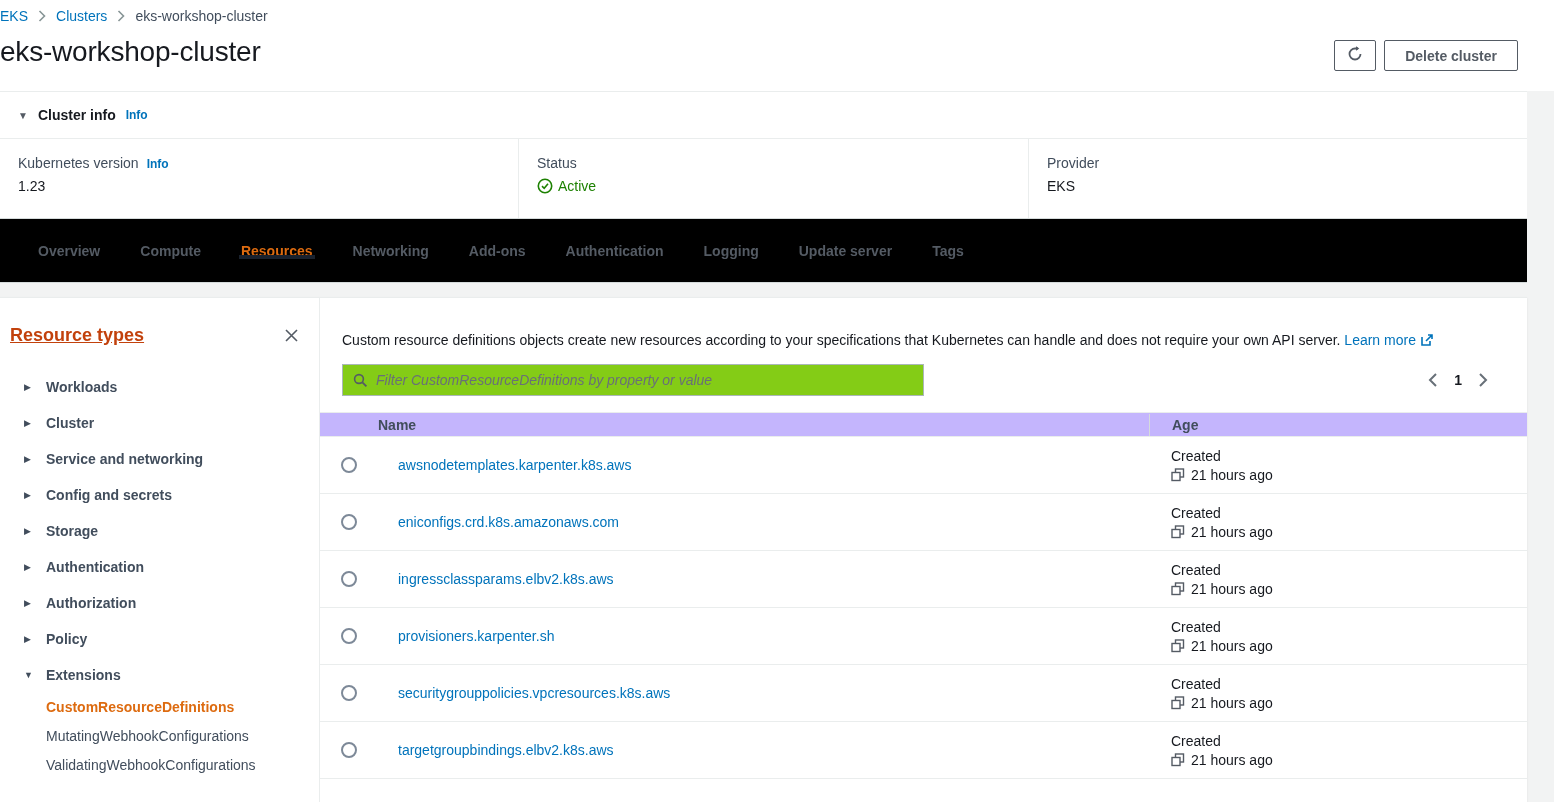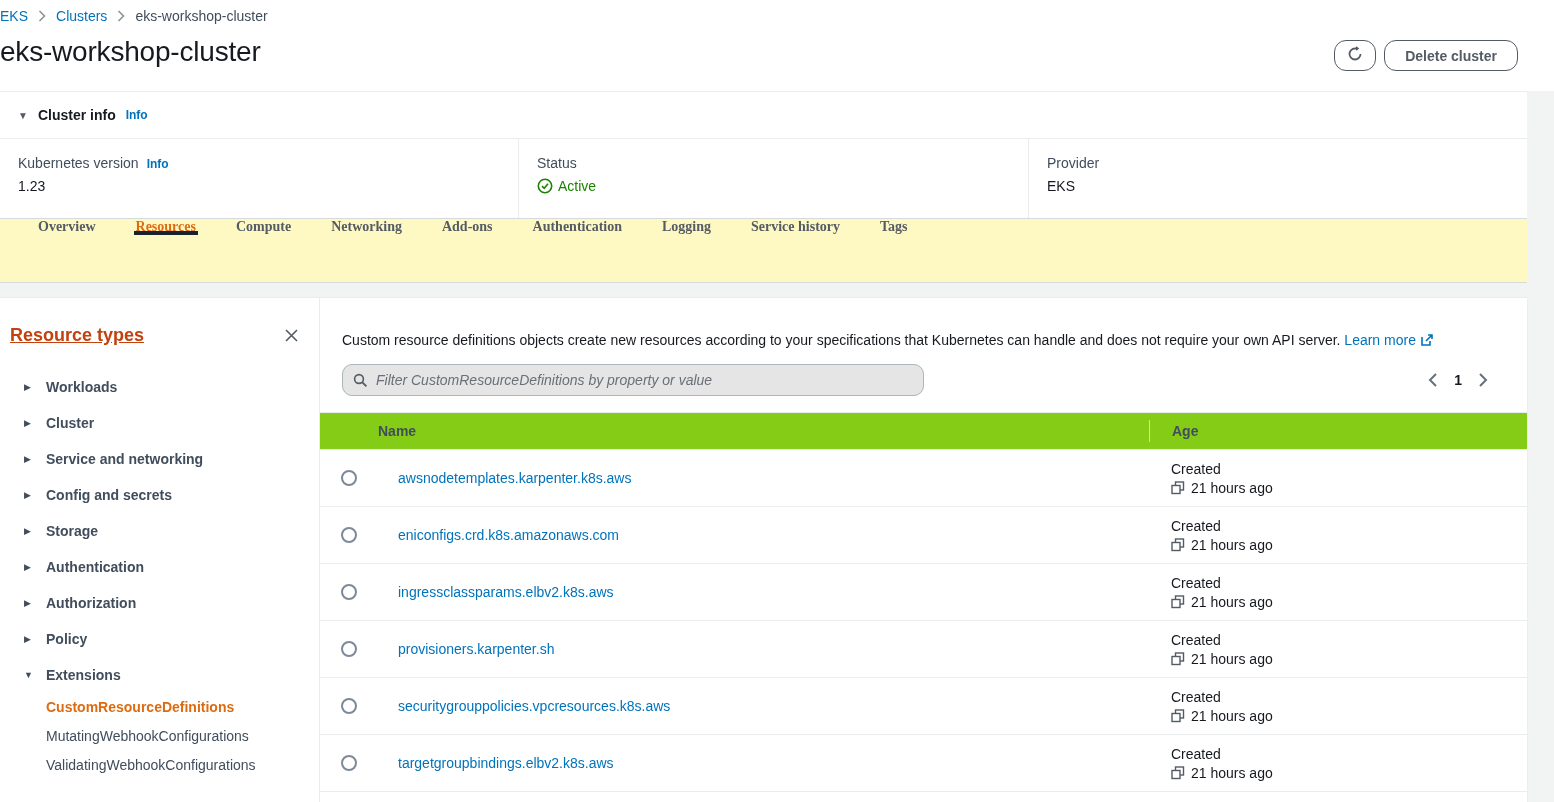--- a/index.html
+++ b/index.html
@@ -13,21 +13,21 @@
   
   .top-area { background:#ffffff; }
   .breadcrumb { display:flex; align-items:center; gap:10px; padding:8px 0 4px 0; font-size:14px; }
   .breadcrumb a { color:#0073bb; text-decoration:none; cursor:pointer; }
   .crumb-sep { color:#879596; display:inline-flex; }
   .crumb-current { color:#414d5c; }
 
   .title-row { display:flex; align-items:flex-start; justify-content:space-between; padding:8px 9px 20px 0; }
   .page-title { font-size:28px; font-weight:400; color:#16191f; letter-spacing:-0.2px; }
   .title-actions { display:flex; gap:8px; margin-top:4px; }
-  .btn { background:#fff; border:1px solid #545b64; border-radius:12px; color:#545b64;
+  .btn { background:#fff; border:1px solid #545b64; border-radius:2px; color:#545b64;
          font-weight:700; font-size:14px; padding:5px 20px; cursor:pointer;
          font-family:"Liberation Sans","DejaVu Sans",sans-serif; }
   .btn-icon { padding:5px 12px; display:flex; align-items:center; }
   .btn-disabled { border-color:#d5dbdb; color:#aab7b8; cursor:default; }
 
   
   .cluster-info { background:#fff; border-top:1px solid #eaeded; border-bottom:1px solid #d5dbdb; }
   .ci-header { display:flex; align-items:center; gap:10px; padding:15px 20px 15px 18px;
                border-bottom:1px solid #eaeded; }
   .ci-caret { font-size:10px; color:#545b64; }
@@ -37,22 +37,22 @@
   .ci-col { padding:16px 18px 24px 18px; }
   .ci-col + .ci-col { border-left:1px solid #eaeded; }
   .ci-col-1 { width:518px; }
   .ci-col-2 { width:510px; }
   .ci-col-3 { flex:1; }
   .ci-label { color:#414d5c; font-size:14px; display:flex; gap:8px; align-items:baseline; }
   .ci-value { margin-top:7px; color:#16191f; font-size:14px; }
   .status-active { display:flex; align-items:center; gap:5px; color:#1d8102; font-weight:400; }
 
   
-  .tabs-bar { background:#fef9c3; border-bottom:1px solid #d5dbdb; display:flex;
-              align-items:flex-start; padding-left:18px; height:64px;font-family:Liberation Serif, serif; }
+  .tabs-bar { background:#000000; border-bottom:1px solid #d5dbdb; display:flex;
+              align-items:center; padding-left:18px; height:64px; }
   .tab { display:flex; align-items:center; padding:0 20px; font-size:14px; font-weight:700;
          color:#545b64; cursor:pointer; position:relative; }
   .tab + .tab::before { content:""; position:absolute; left:0; top:15px; bottom:15px;
          width:1px; background:#d5dbdb; }
   .tab.active { color:#dd6b10; }
   .tab.active::after { content:""; position:absolute; left:18px; right:18px; bottom:0;
          height:4px; background:#1a222e; }
 
   .panel-gap { height:14px; background:#f2f3f3; }
 
@@ -71,33 +71,33 @@
   .sb-subitem.active { color:#dd6b10; font-weight:700; }
 
   .main-content { flex:1; padding:22px 20px 0 22px; min-width:0; }
   .mc-header { display:flex; justify-content:space-between; align-items:flex-start; }
   .mc-title { font-size:18px; font-weight:700; color:#16191f; }
   .mc-count { color:#687078; font-weight:400; }
   .mc-desc { margin-top:12px; font-size:14px; color:#16191f; }
   .learn-more { color:#0073bb; text-decoration:none; cursor:pointer; }
   .filter-row { display:flex; justify-content:space-between; align-items:center; margin-top:14px; }
   .search-box { display:flex; align-items:center; gap:8px; width:582px; height:32px;
-                border:1px solid #aab7b8; border-radius:10px; background:#e5e5e5; padding:0 10px; }
+                border:1px solid #aab7b8; border-radius:0; background:#84cc16; padding:0 10px; }
   .search-box input { border:none; outline:none; flex:1; font-size:14px; font-style:italic;
                 color:#16191f; background:transparent;
                 font-family:"Liberation Sans","DejaVu Sans",sans-serif; }
   .search-box input::placeholder { color:#697077; font-style:italic; opacity:1; }
   .pagination { display:flex; align-items:center; gap:16px; margin-right:18px; }
   .pg-btn { cursor:pointer; color:#687078; display:flex; }
   .pg-num { font-weight:700; color:#16191f; font-size:14px; cursor:pointer; }
 
   
   .table-wrap { margin:16px -20px 0 -22px; }
-  .t-head { display:flex; background:#84cc16; border-top:1px solid #eaeded;
-            border-bottom:1px solid #eaeded; height:38px; align-items:center; }
+  .t-head { display:flex; background:#c4b5fd; border-top:1px solid #eaeded;
+            border-bottom:1px solid #eaeded; height:25px; align-items:center; }
   .col-sel { width:58px; flex:none; }
   .col-name { flex:1; min-width:0; }
   .col-age { width:378px; flex:none; }
   .t-head .col-name { font-weight:700; color:#414d5c; }
   .t-head .col-age { font-weight:700; color:#414d5c; border-left:1px solid #d5dbdb;
                      padding-left:22px; height:22px; display:flex; align-items:center; }
   .t-row { display:flex; align-items:center; height:57px; border-bottom:1px solid #eaeded; background:#fff;gap:20px; }
   .radio { width:16px; height:16px; border:2px solid #7d8998; border-radius:50%;
            margin-left:21px; display:block; cursor:pointer; background:#fff; }
   .row-link { color:#0073bb; text-decoration:none; font-size:14px; cursor:pointer; }
@@ -175,27 +175,27 @@
       <div class="ci-label">
             <span>Provider</span>
           </div>
       <div class="ci-value">EKS</div>
     </div>
   </div>
 </section>
 
 <nav class="tabs-bar" id="tabs-bar">
       <div class="tab">Overview</div>
+      <div class="tab">Compute</div>
       <div class="tab active">Resources</div>
-      <div class="tab">Compute</div>
       <div class="tab">Networking</div>
       <div class="tab">Add-ons</div>
       <div class="tab">Authentication</div>
       <div class="tab">Logging</div>
-      <div class="tab">Service history</div>
+      <div class="tab">Update server</div>
       <div class="tab">Tags</div>
     </nav>
 
 <div class="panel-gap"></div>
 
 <section class="main-panel">
   <aside class="sidebar">
     <div class="sb-head">
       <span class="sb-title">Resource types</span>
       <span class="sb-close">

